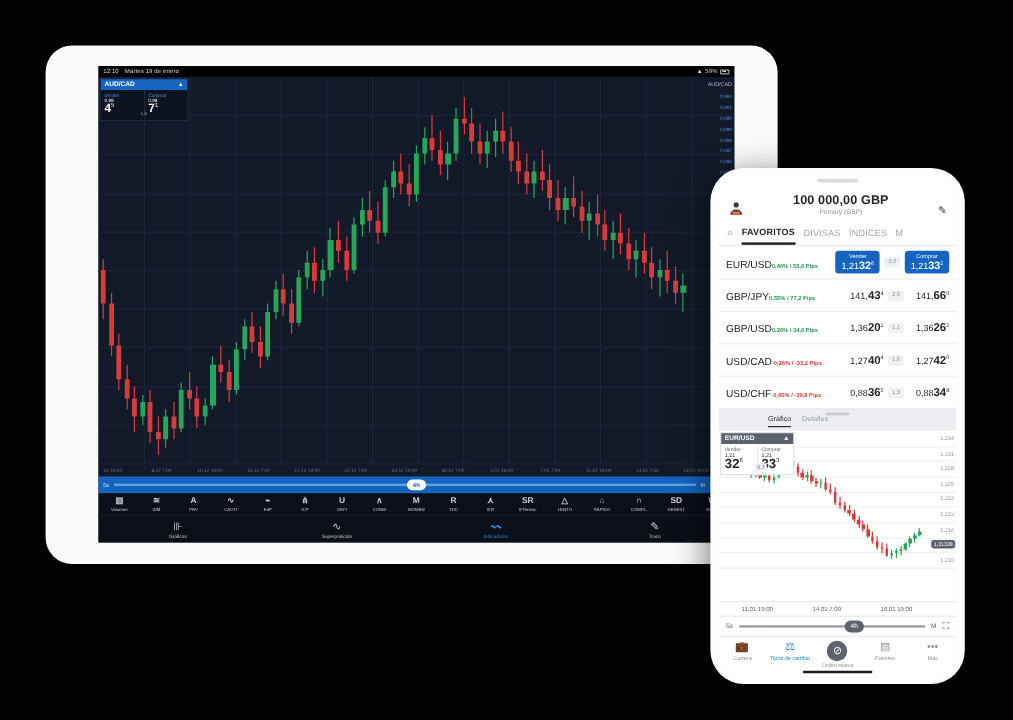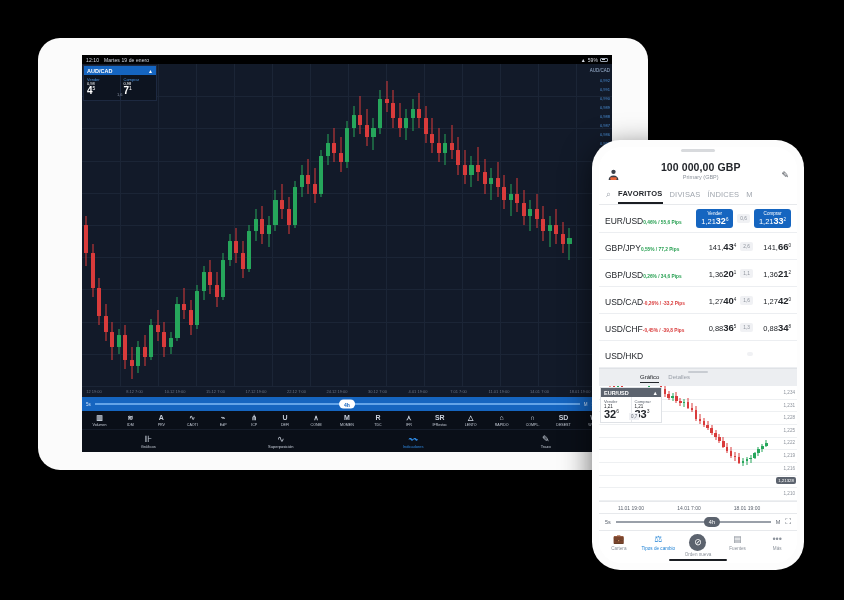--- a/index.html
+++ b/index.html
@@ -716,39 +716,33 @@
           <div class="p-row">
             <span class="pair"><span class="sym">GBP/JPY</span><span class="chg pos">0,55% / 77,2 Pips</span></span>
             <span class="px">141,<b>43</b><sup>4</sup></span>
             <span class="spread">2,6</span>
             <span class="px">141,<b>66</b><sup>0</sup></span>
           </div>
           <div class="p-row">
             <span class="pair"><span class="sym">GBP/USD</span><span class="chg pos">0,26% / 34,6 Pips</span></span>
             <span class="px">1,36<b>20</b><sup>1</sup></span>
             <span class="spread">1,1</span>
-            <span class="px">1,36<b>21</b><sup>2</sup></span>
+            <span class="px">1,36<b>26</b><sup>2</sup></span>
           </div>
           <div class="p-row">
             <span class="pair"><span class="sym">USD/CAD</span><span class="chg neg">-0,26% / -33,2 Pips</span></span>
             <span class="px">1,27<b>40</b><sup>4</sup></span>
             <span class="spread">1,6</span>
             <span class="px">1,27<b>42</b><sup>0</sup></span>
           </div>
           <div class="p-row">
             <span class="pair"><span class="sym">USD/CHF</span><span class="chg neg">-0,45% / -39,8 Pips</span></span>
             <span class="px">0,88<b>36</b><sup>5</sup></span>
             <span class="spread">1,3</span>
             <span class="px">0,88<b>34</b><sup>8</sup></span>
-          </div>
-          <div class="p-row">
-            <span class="pair"><span class="sym">USD/HKD</span><span class="chg pos"></span></span>
-            <span class="px"><b></b><sup></sup></span>
-            <span class="spread"></span>
-            <span class="px"><b></b><sup></sup></span>
           </div>
         </div>
 
       <div class="p-sheet">
         <div class="sheet-grab"></div>
         <div class="sheet-tabs" id="sheet-tabs">
             <span class="sheet-tab active">Gráfico</span>
             <span class="sheet-tab">Detalles</span>
           </div>
 

